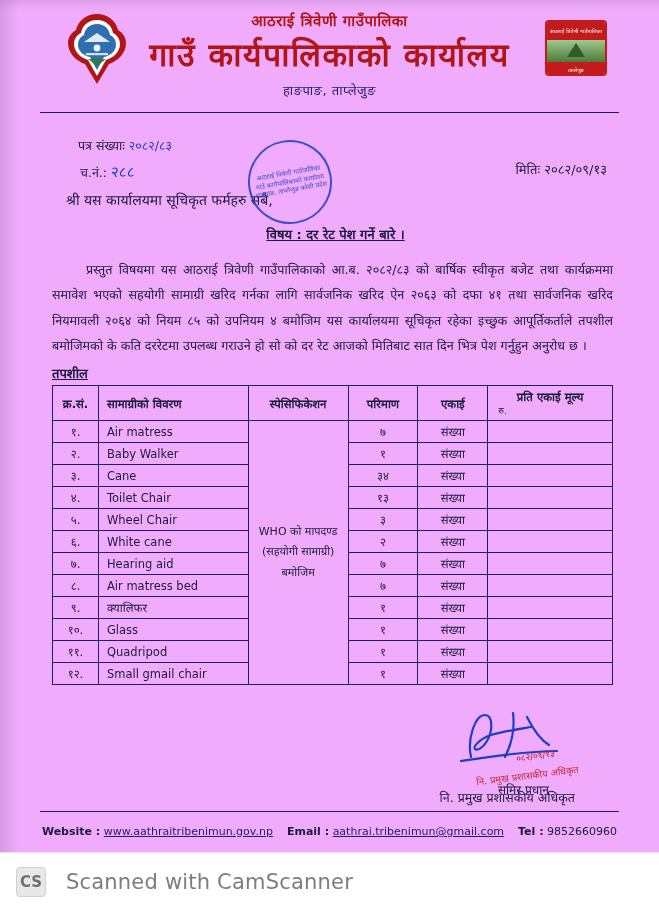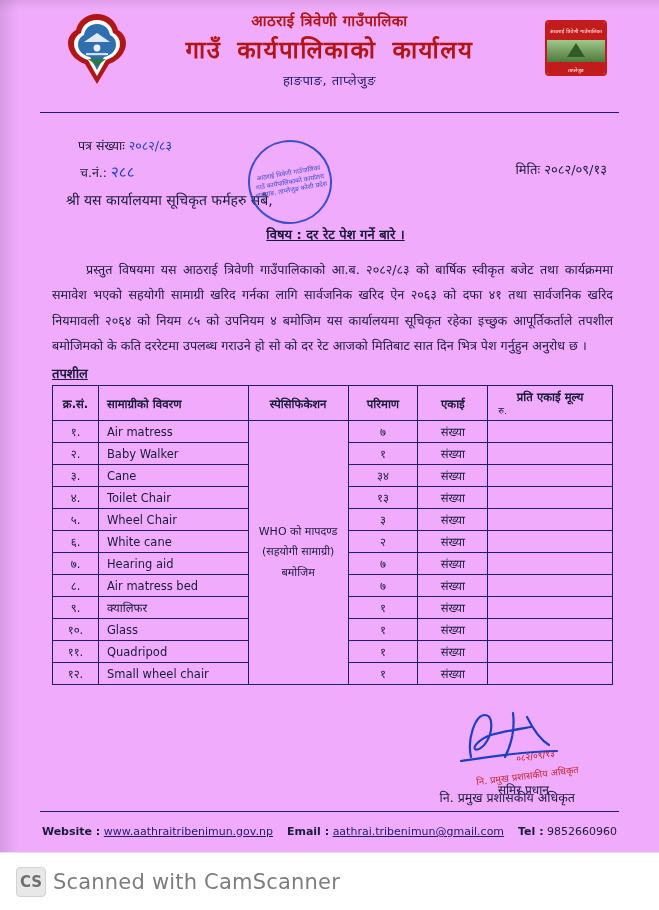--- a/index.html
+++ b/index.html
@@ -54,22 +54,22 @@
   }
   .emblem-right .er-bot {
     height: 16px; background: #c21b1b; color:#fff;
     font-size: 5px; line-height: 16px;
   }
   .hdr-line1 {
     font-size: 15px; color:#b01616; font-weight:600;
     letter-spacing: .5px;
   }
   .hdr-line2 {
-    font-size: 24px; color:#b01616; font-weight:700;
-    letter-spacing: 1.5px; margin-top: 2px; font-family: Liberation Mono, monospace;
+    font-size: 32px; color:#b01616; font-weight:700;
+    letter-spacing: 1.5px; margin-top: 2px;
   }
   .hdr-line3 {
     font-size: 13px; color:#1d1d6b; margin-top: 6px;
     letter-spacing: .5px;
   }
   .divider {
     position:absolute; left: 40px; right: 40px; top: 112px;
     border-top: 1.5px solid #1d1d6b;
   }
   
@@ -193,21 +193,21 @@
     position:absolute; left:0; right:0; bottom:0; height: 58px;
     background: #ffffff;
     display:flex; align-items:center; padding-left: 16px;
     border-top: 1px solid #e6e6e6;
   }
   .cs-logo {
     width: 30px; height: 30px; border-radius:4px;
     background: #e8e8e8; color:#6f6f6f;
     font-weight:700; font-size: 15px;
     display:flex; align-items:center; justify-content:center;
-    margin-right: 7px;
+    margin-right: 20px;
     border:1px solid #d2d2d2;
   }
   .cs-text { font-size: 21px; color: #7d7d7d; letter-spacing: .2px; }
   
   .shadow-left {
     position:absolute; left:0; top:0; width: 18px; height: 852px;
     background: linear-gradient(to right, rgba(0,0,0,.10), rgba(0,0,0,0));
     pointer-events:none;
   }
   .shadow-top {
@@ -379,21 +379,21 @@
       </tr>
       <tr>
         <td class="c-sn">११.</td>
         <td class="c-desc">Quadripod</td>
         <td class="c-qty">१</td>
         <td class="c-unit">संख्या</td>
         <td class="c-rate"></td>
       </tr>
       <tr>
         <td class="c-sn">१२.</td>
-        <td class="c-desc">Small wheel chair</td>
+        <td class="c-desc">Small gmail chair</td>
         <td class="c-qty">१</td>
         <td class="c-unit">संख्या</td>
         <td class="c-rate"></td>
       </tr>
     </tbody>
   </table>
 
   <div class="sig-wrap">
     <svg class="sig-scribble" viewBox="0 0 120 62">
       <g fill="none" stroke="#1c3fbf" stroke-width="2.2" stroke-linecap="round">

